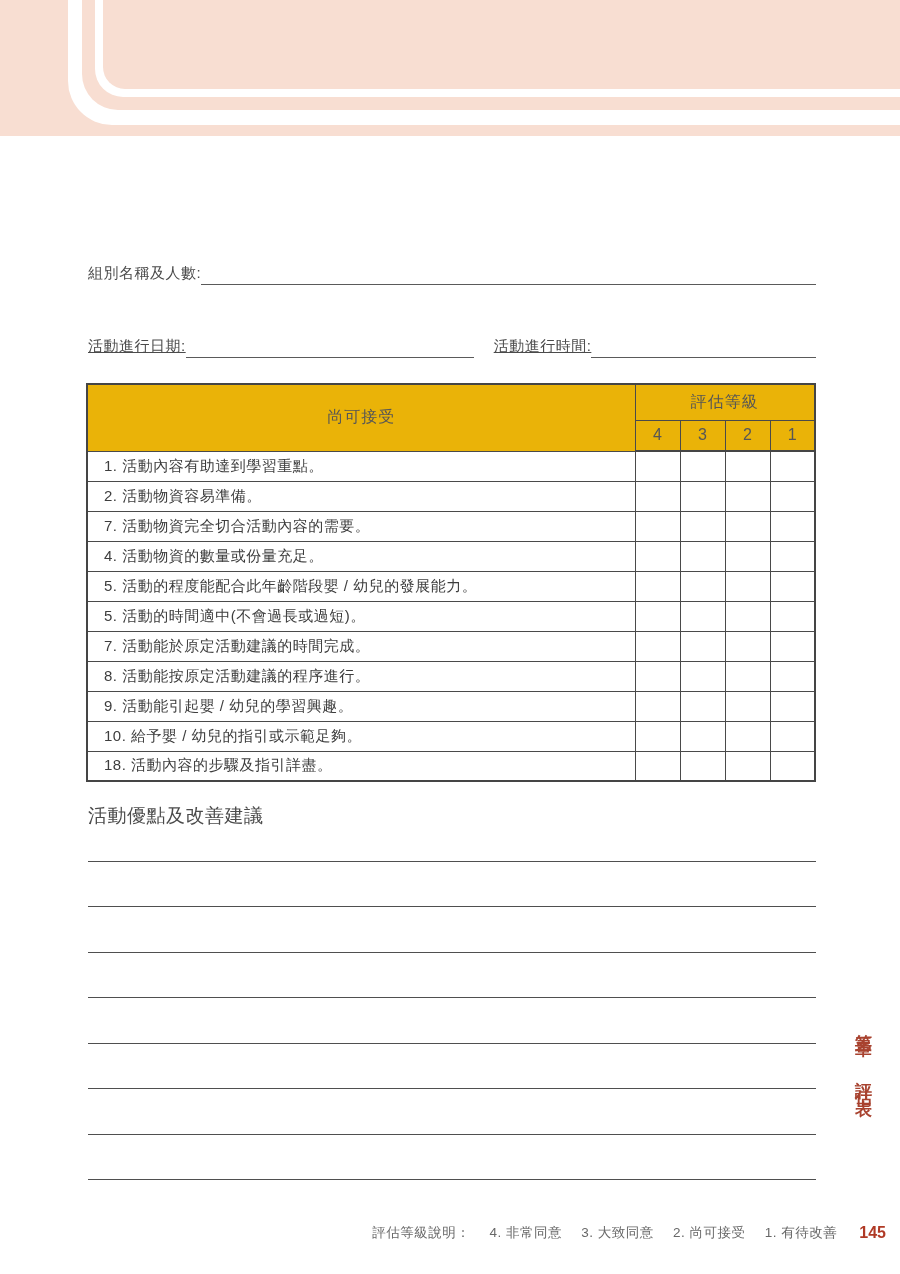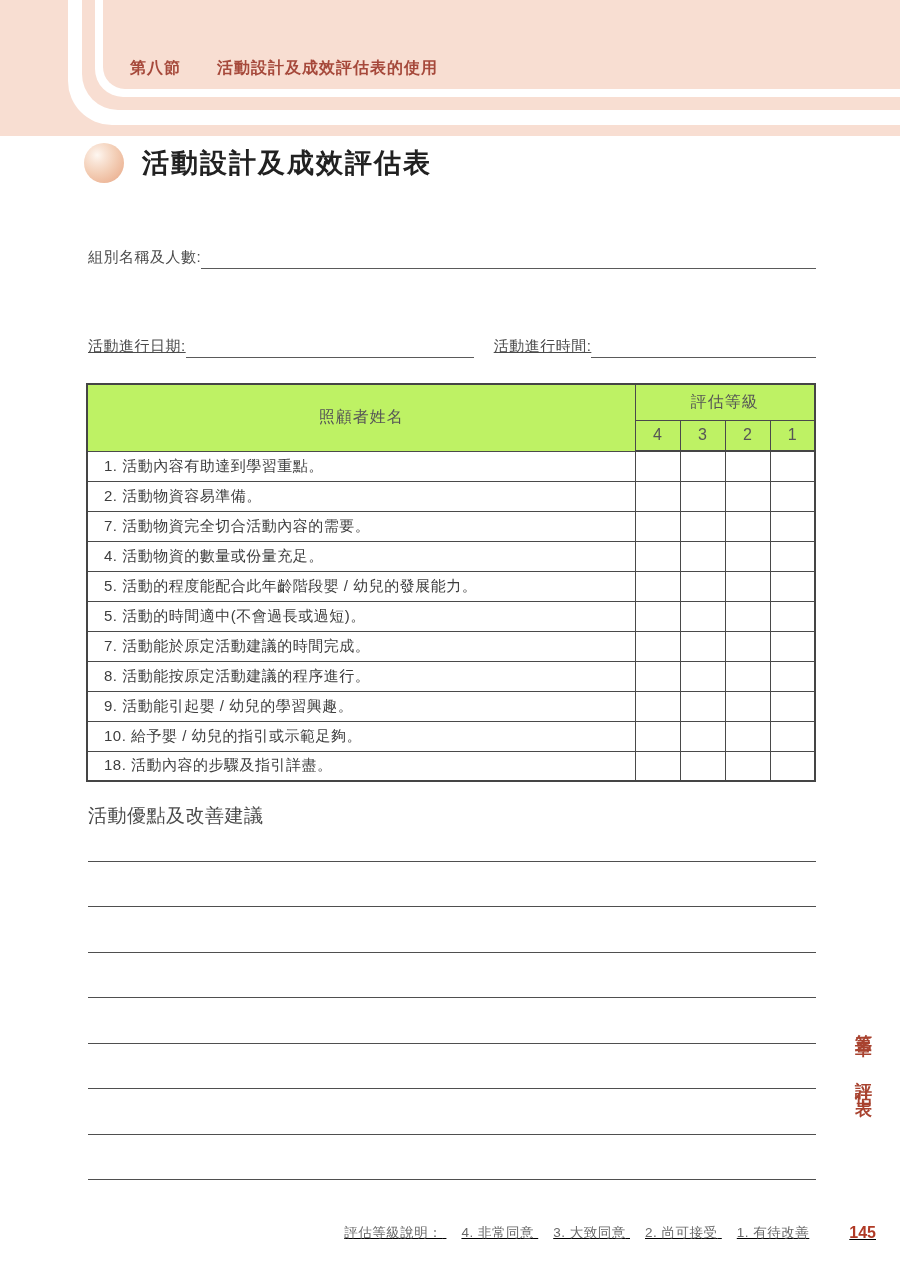--- a/index.html
+++ b/index.html
@@ -34,35 +34,35 @@
   }
   .page-title { font-size:27px; font-weight:600; color:#212121; letter-spacing:2px; margin-left:18px; }
 
   
   .f-row { position:absolute; left:88px; right:84px; display:flex; align-items:flex-end;
            font-size:15px; color:#4b4b4b; letter-spacing:0.5px; white-space:nowrap; }
   .f-row .lbl { padding-bottom:2px; }
   .blank { border-bottom:1.5px solid #5a5a5a; height:22px; }
   .grow { flex:1 1 auto; }
   .row-1 { top:198px; height:26px; }
-  .row-2 { top:243px; height:26px;align-items:flex-end; }
+  .row-2 { top:259px; height:26px;align-items:flex-end; }
   .row-3 { top:286px; height:26px; }
   .row-4 { top:332px; height:26px;text-decoration:underline; }
   .w85  { width:87px; }
   .w148 { width:148px; }
   .w225 { width:225px; }
   .w290 { width:288px; }
   .gap20 { margin-right:20px; }
 
   
   .eval-table { position:absolute; left:86px; top:383px; width:728px;
                 border-collapse:collapse; table-layout:fixed; }
   .eval-table th, .eval-table td { border:1px solid #4a4a4a; }
   .eval-table { border:2px solid #454545; }
-  .eval-table thead th { background:#bef264; font-weight:normal; color:#565656; }
+  .eval-table thead th { background:#eab308; font-weight:normal; color:#565656; }
   .th-item { font-size:16px; letter-spacing:1px; }
   .th-grade { height:36px; font-size:16px; letter-spacing:1px; }
   .grades th { height:31px; font-size:16px; color:#4f4f4f;
                border-bottom:2px solid #454545; }
   .eval-table tbody td { height:30px; }
   .item-cell { font-size:15px; color:#3d3d3d; padding-left:16px; letter-spacing:0.5px; }
 
   
   .remarks-label { position:absolute; left:88px; top:803px;
                    font-size:19px; color:#4b4b4b; letter-spacing:0.5px; }
@@ -70,47 +70,40 @@
   .wline { height:45.5px; border-bottom:1.3px solid #4f4f4f; }
 
   
   .side-tab { position:absolute; top:1020px; right:27px;
               writing-mode:vertical-rl; text-orientation:upright;
               color:#a8422f; font-weight:bold; font-size:17px; line-height:1.2; }
   .side-tab .chapter { letter-spacing:3px; }
   .side-tab .tab-label { letter-spacing:9px; margin-top:20px; }
 
   
-  .footer { position:absolute; top:1224px; right:24px;
-            display:flex; align-items:flex-end;text-decoration:underline; }
+  .footer { position:absolute; top:1224px; right:14px;
+            display:flex; align-items:flex-end; }
   .legend { font-size:13.5px; color:#686868; letter-spacing:0.5px; }
   .legend span { margin-left:15px; }
   .legend .legend-title { margin-left:0; }
-  .page-number { font-size:16px; font-weight:bold; color:#b03a26; margin-left:40px; }
+  .page-number { font-size:16px; font-weight:bold; color:#b03a26; margin-left:22px; }
 </style>
 </head>
 <body>
 
 <div class="page">
 
   <div class="banner">
     <div class="l1"></div>
     <div class="l2"></div>
     <div class="l3"></div>
     <div class="l4"></div>
     <div class="l5"></div>
-    <div class="banner-text">
-      <span class="sec-no">第八節</span><span>活動設計及成效評估表的使用</span>
-    </div>
-  </div>
-
-  <div class="title-row">
-    <span class="sphere"></span>
-    <h1 class="page-title">活動設計及成效評估表</h1>
-  </div>
+  </div>
+
 
 
   <div class="f-row row-2">
     <span class="lbl">組別名稱及人數:</span>
     <span class="blank grow"></span>
   </div>
 
 
   <div class="f-row row-4">
     <span class="lbl">活動進行日期:</span>
@@ -122,21 +115,21 @@
   <table class="eval-table">
     <colgroup>
       <col style="width:548px">
         <col style="width:45px">
         <col style="width:45px">
         <col style="width:45px">
         <col style="width:45px">
     </colgroup>
     <thead>
       <tr>
-        <th rowspan="2" class="th-item">照顧者姓名</th>
+        <th rowspan="2" class="th-item">尚可接受</th>
         <th colspan="4" class="th-grade">評估等級</th>
       </tr>
       <tr class="grades">
         <th>4</th>
         <th>3</th>
         <th>2</th>
         <th>1</th>
       </tr>
     </thead>
     <tbody>

